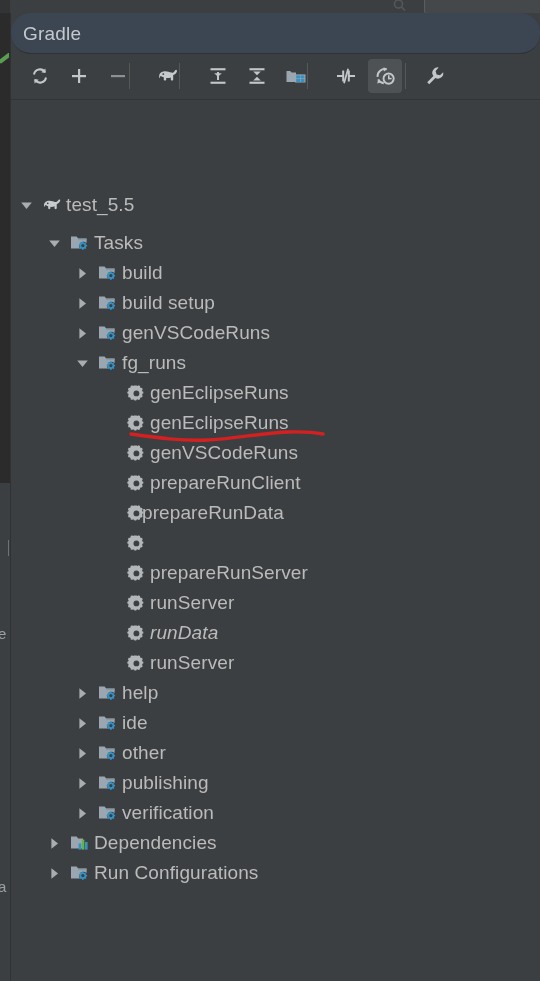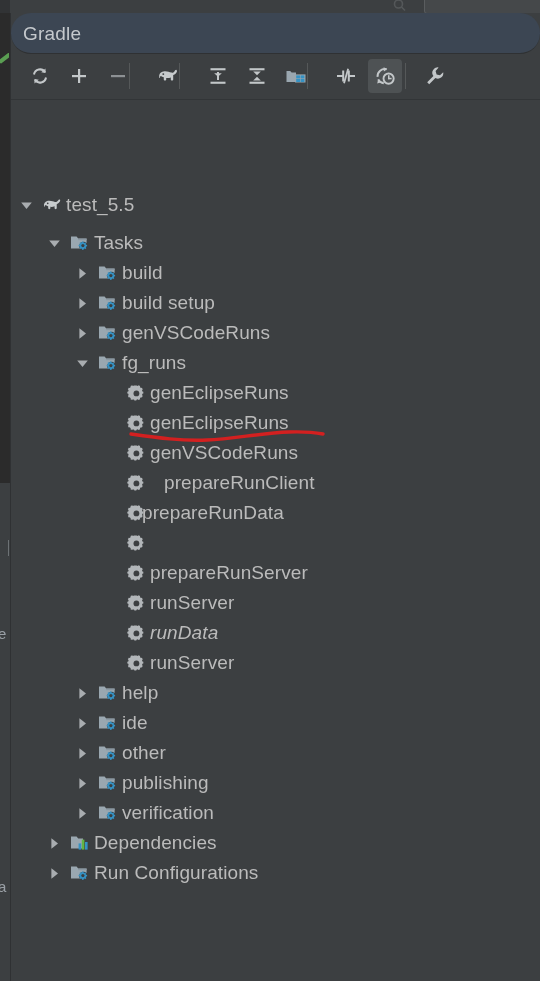--- a/index.html
+++ b/index.html
@@ -533,21 +533,21 @@
                  L16.6,5.6 L15.7,6.2 L16.1,7.8 L17.2,8 L17.2,10.2 L16.1,10.4
                  L15.7,12 L16.6,12.6 L15.6,14.6 L14.5,14.3 L13.3,15.5 L13.6,16.6
                  L11.6,17.6 L11,16.7 L9.4,17.1 L9.2,18.2 L7,18.2 L6.8,17.1
                  L5.2,16.7 L4.6,17.6 L2.6,16.6 L2.9,15.5 L1.7,14.3 L0.6,14.6
                  L-0.4,12.6 L0.5,12 L0.1,10.4 L-1,10.2 L-1,8 L0.1,7.8 L0.5,6.2
                  L-0.4,5.6 L0.6,3.6 L1.7,3.9 L2.9,2.7 L2.6,1.6 L4.6,0.6 L5.2,1.5
                  L6.8,1.1 Z" fill="#b2b6b9" transform="translate(1.2,0.6) scale(0.88)"></path>
         <circle cx="9.4" cy="9.4" r="2.9" fill="#3c3f41"></circle>
       </svg>
           </span>
-          <span class="row-label" style="left: 153px;">prepareRunClient</span>
+          <span class="row-label" style="left: 139px;">prepareRunClient</span>
         </div>
         <div class="row" style="top: 398px;">
           <span class="row-icon" style="left: 115px;">
             <svg width="19" height="19" viewBox="0 0 19 19">
         <path d="M9.5,1.1 L11,1.5 L11.6,0.6 L13.6,1.6 L13.3,2.7 L14.5,3.9 L15.6,3.6
                  L16.6,5.6 L15.7,6.2 L16.1,7.8 L17.2,8 L17.2,10.2 L16.1,10.4
                  L15.7,12 L16.6,12.6 L15.6,14.6 L14.5,14.3 L13.3,15.5 L13.6,16.6
                  L11.6,17.6 L11,16.7 L9.4,17.1 L9.2,18.2 L7,18.2 L6.8,17.1
                  L5.2,16.7 L4.6,17.6 L2.6,16.6 L2.9,15.5 L1.7,14.3 L0.6,14.6
                  L-0.4,12.6 L0.5,12 L0.1,10.4 L-1,10.2 L-1,8 L0.1,7.8 L0.5,6.2

